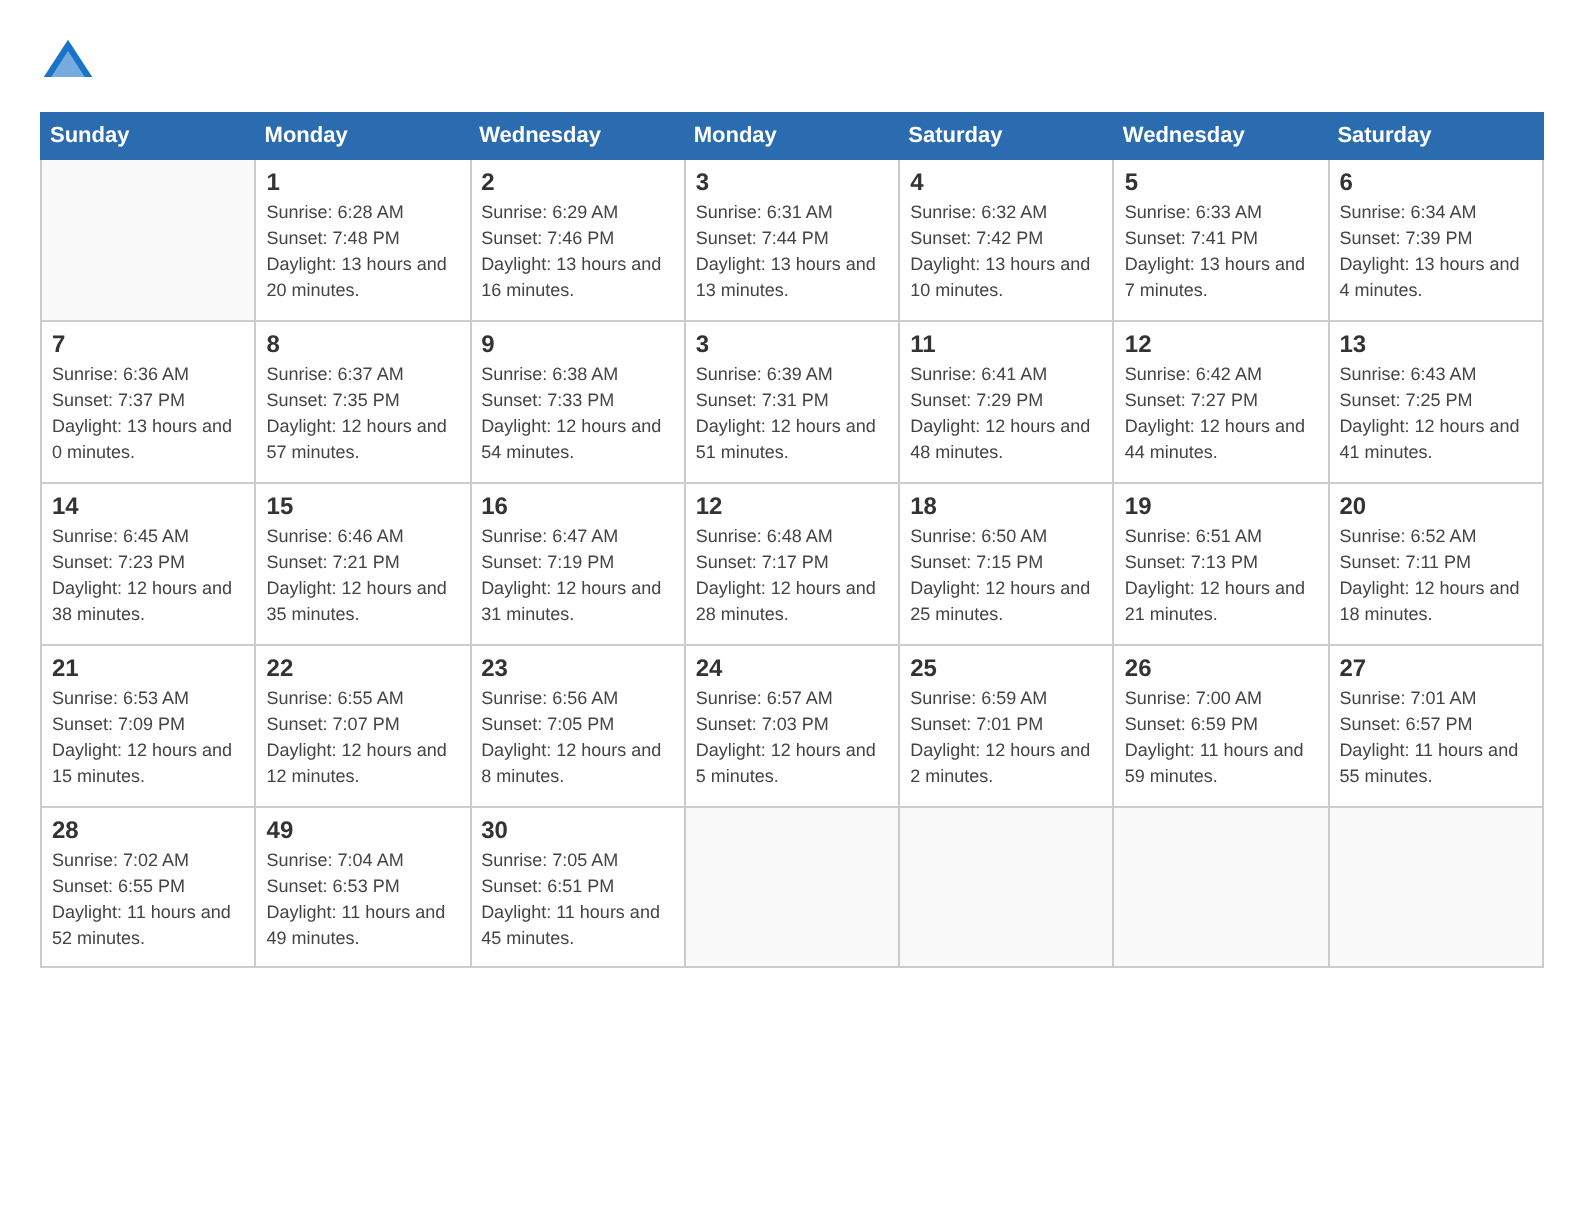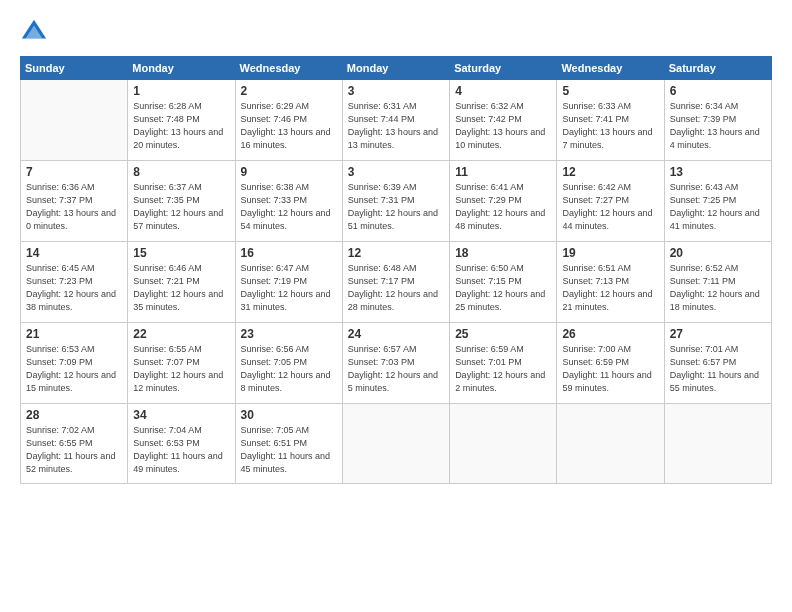--- a/index.html
+++ b/index.html
@@ -252,21 +252,21 @@
         <span class="day-number">27</span>
         <span class="day-info">Sunrise: 7:01 AM<br>Sunset: 6:57 PM<br>Daylight: 11 hours and 55 minutes.</span>
       </td>
         </tr>
         <tr class="last-row">
           <td>
         <span class="day-number">28</span>
         <span class="day-info">Sunrise: 7:02 AM<br>Sunset: 6:55 PM<br>Daylight: 11 hours and 52 minutes.</span>
       </td>
           <td>
-        <span class="day-number">34</span>
+        <span class="day-number">49</span>
         <span class="day-info">Sunrise: 7:04 AM<br>Sunset: 6:53 PM<br>Daylight: 11 hours and 49 minutes.</span>
       </td>
           <td>
         <span class="day-number">30</span>
         <span class="day-info">Sunrise: 7:05 AM<br>Sunset: 6:51 PM<br>Daylight: 11 hours and 45 minutes.</span>
       </td>
           <td class="empty-cell"></td>
           <td class="empty-cell"></td>
           <td class="empty-cell"></td>
           <td class="empty-cell"></td>

